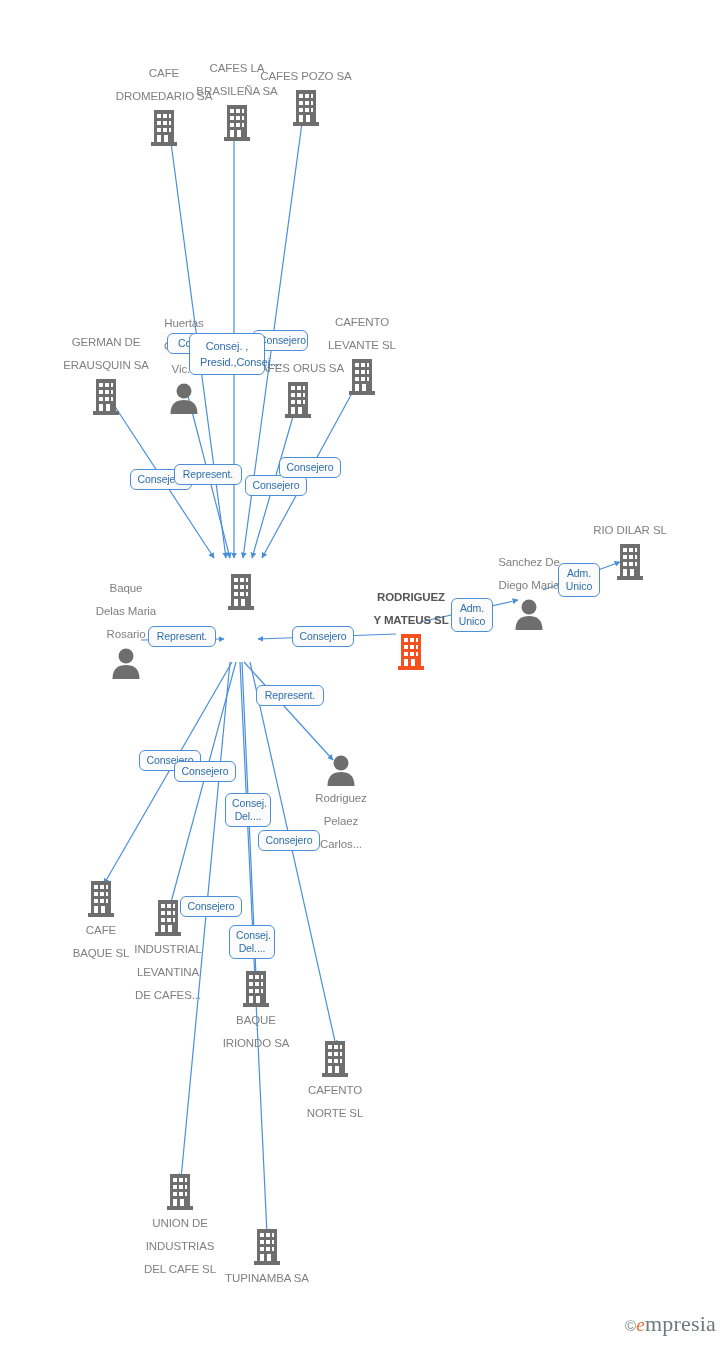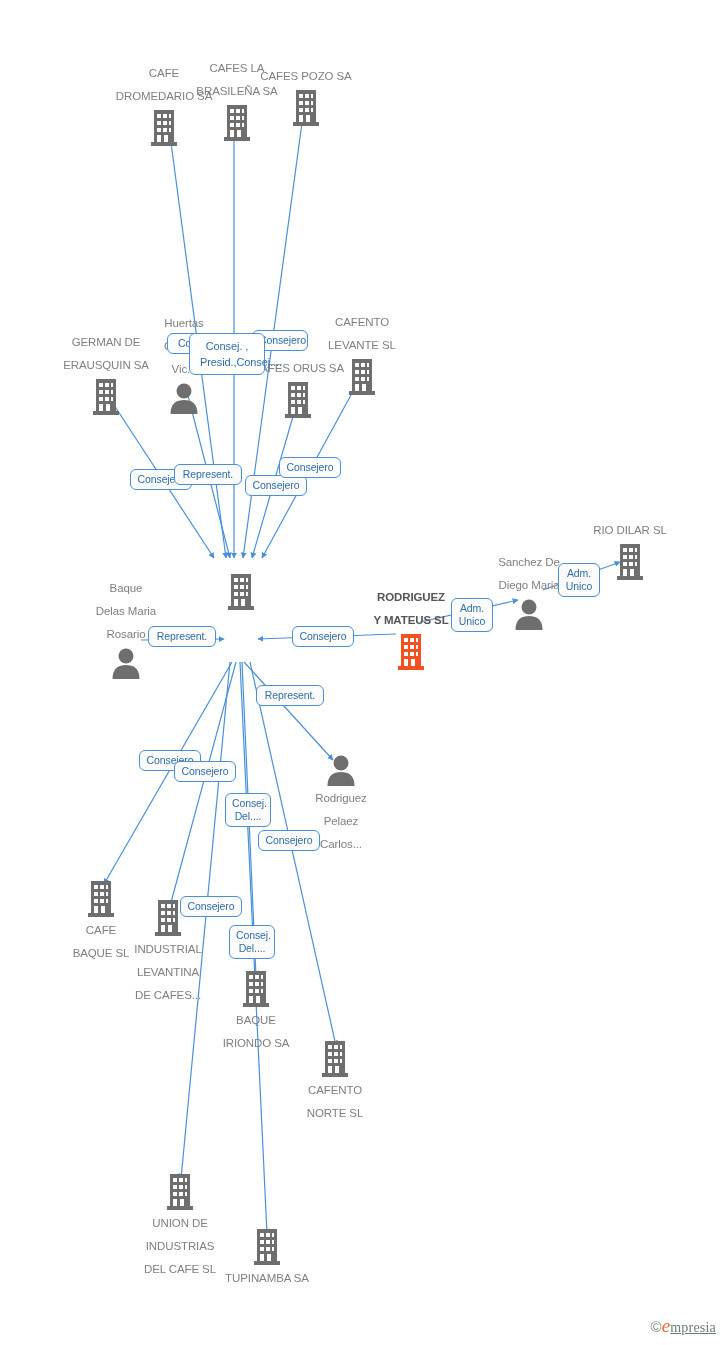--- a/index.html
+++ b/index.html
@@ -84,22 +84,21 @@
   }
   .watermark .mark-e {
     color: #ef6c2a;
     font-family: "Liberation Serif", serif;
     font-style: italic;
     font-size: 19px;
   }
   .watermark .mark-word {
     color: #6d7b7b;
     font-family: "Liberation Serif", serif;
-    font-size: 14px;
-    text-decoration: underline;
+    font-size: 22px;
   }
 </style>
 </head>
 <body>
 
 <div id="graph">
 
   <svg id="edges" viewBox="0 0 728 1345" width="728" height="1345" xmlns="http://www.w3.org/2000/svg">
     <defs>
       <marker id="arrow" viewBox="0 0 10 10" refX="9" refY="5" markerWidth="5" markerHeight="5" orient="auto-start-reverse">

